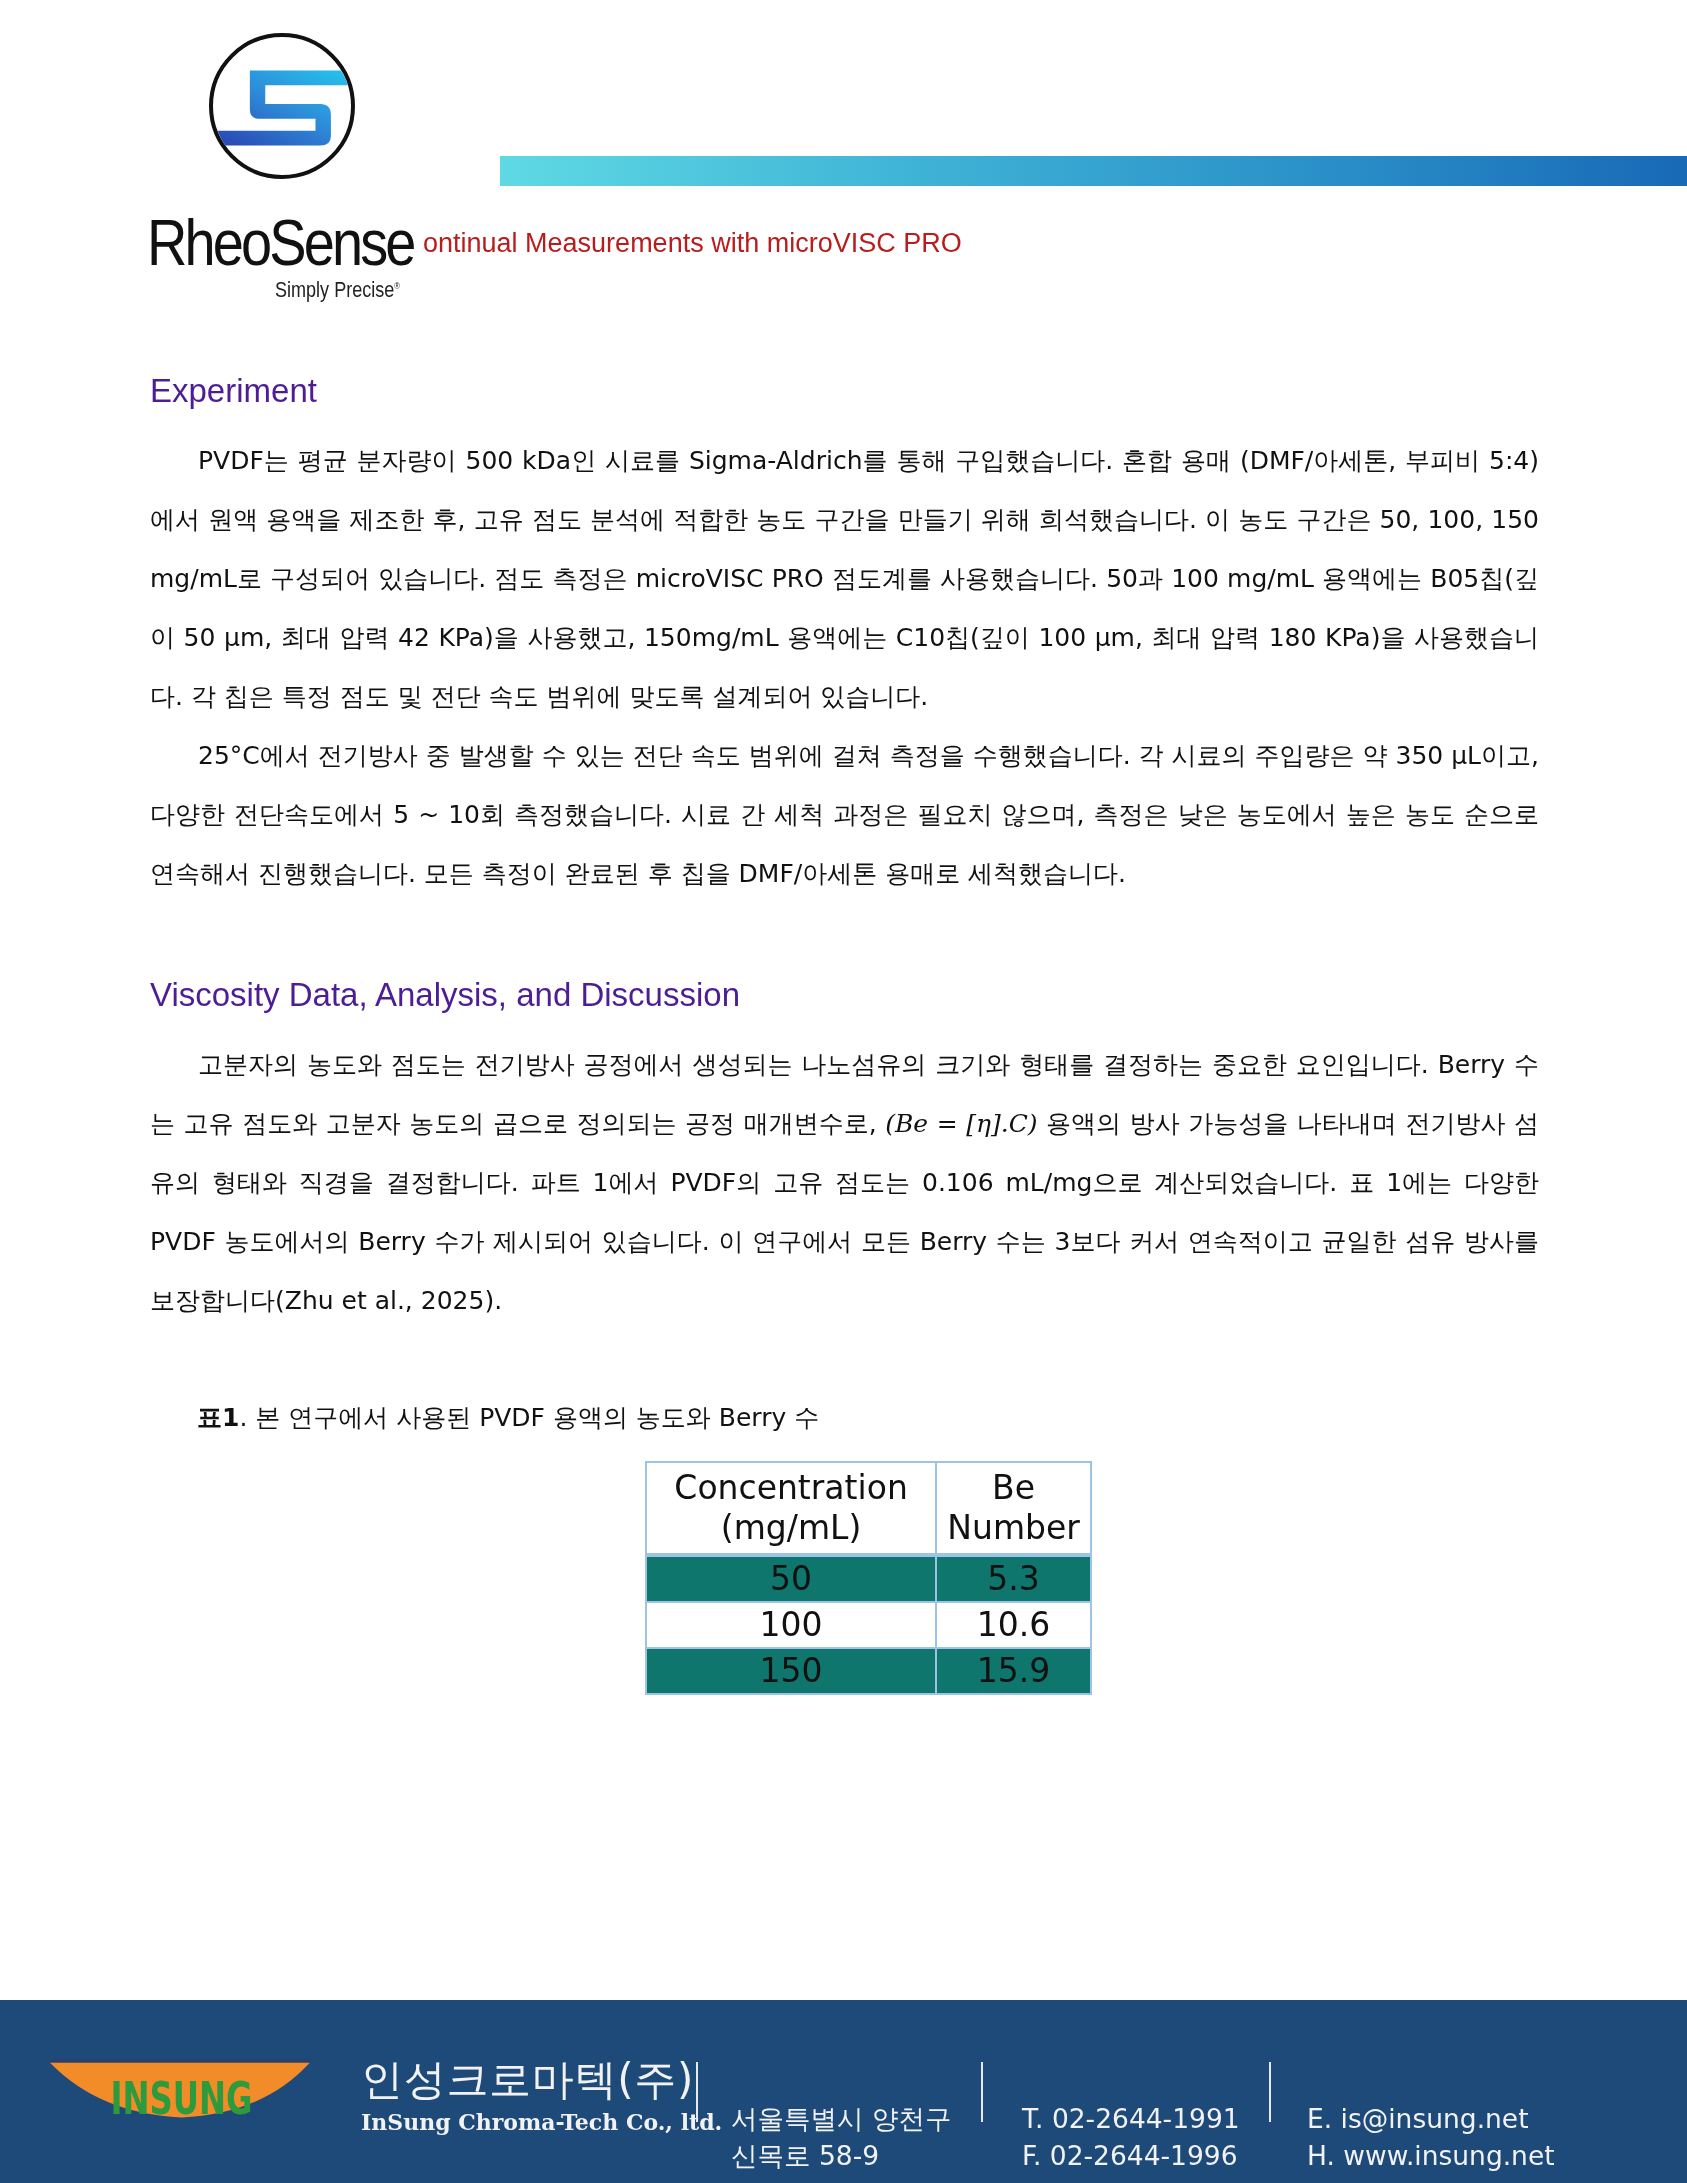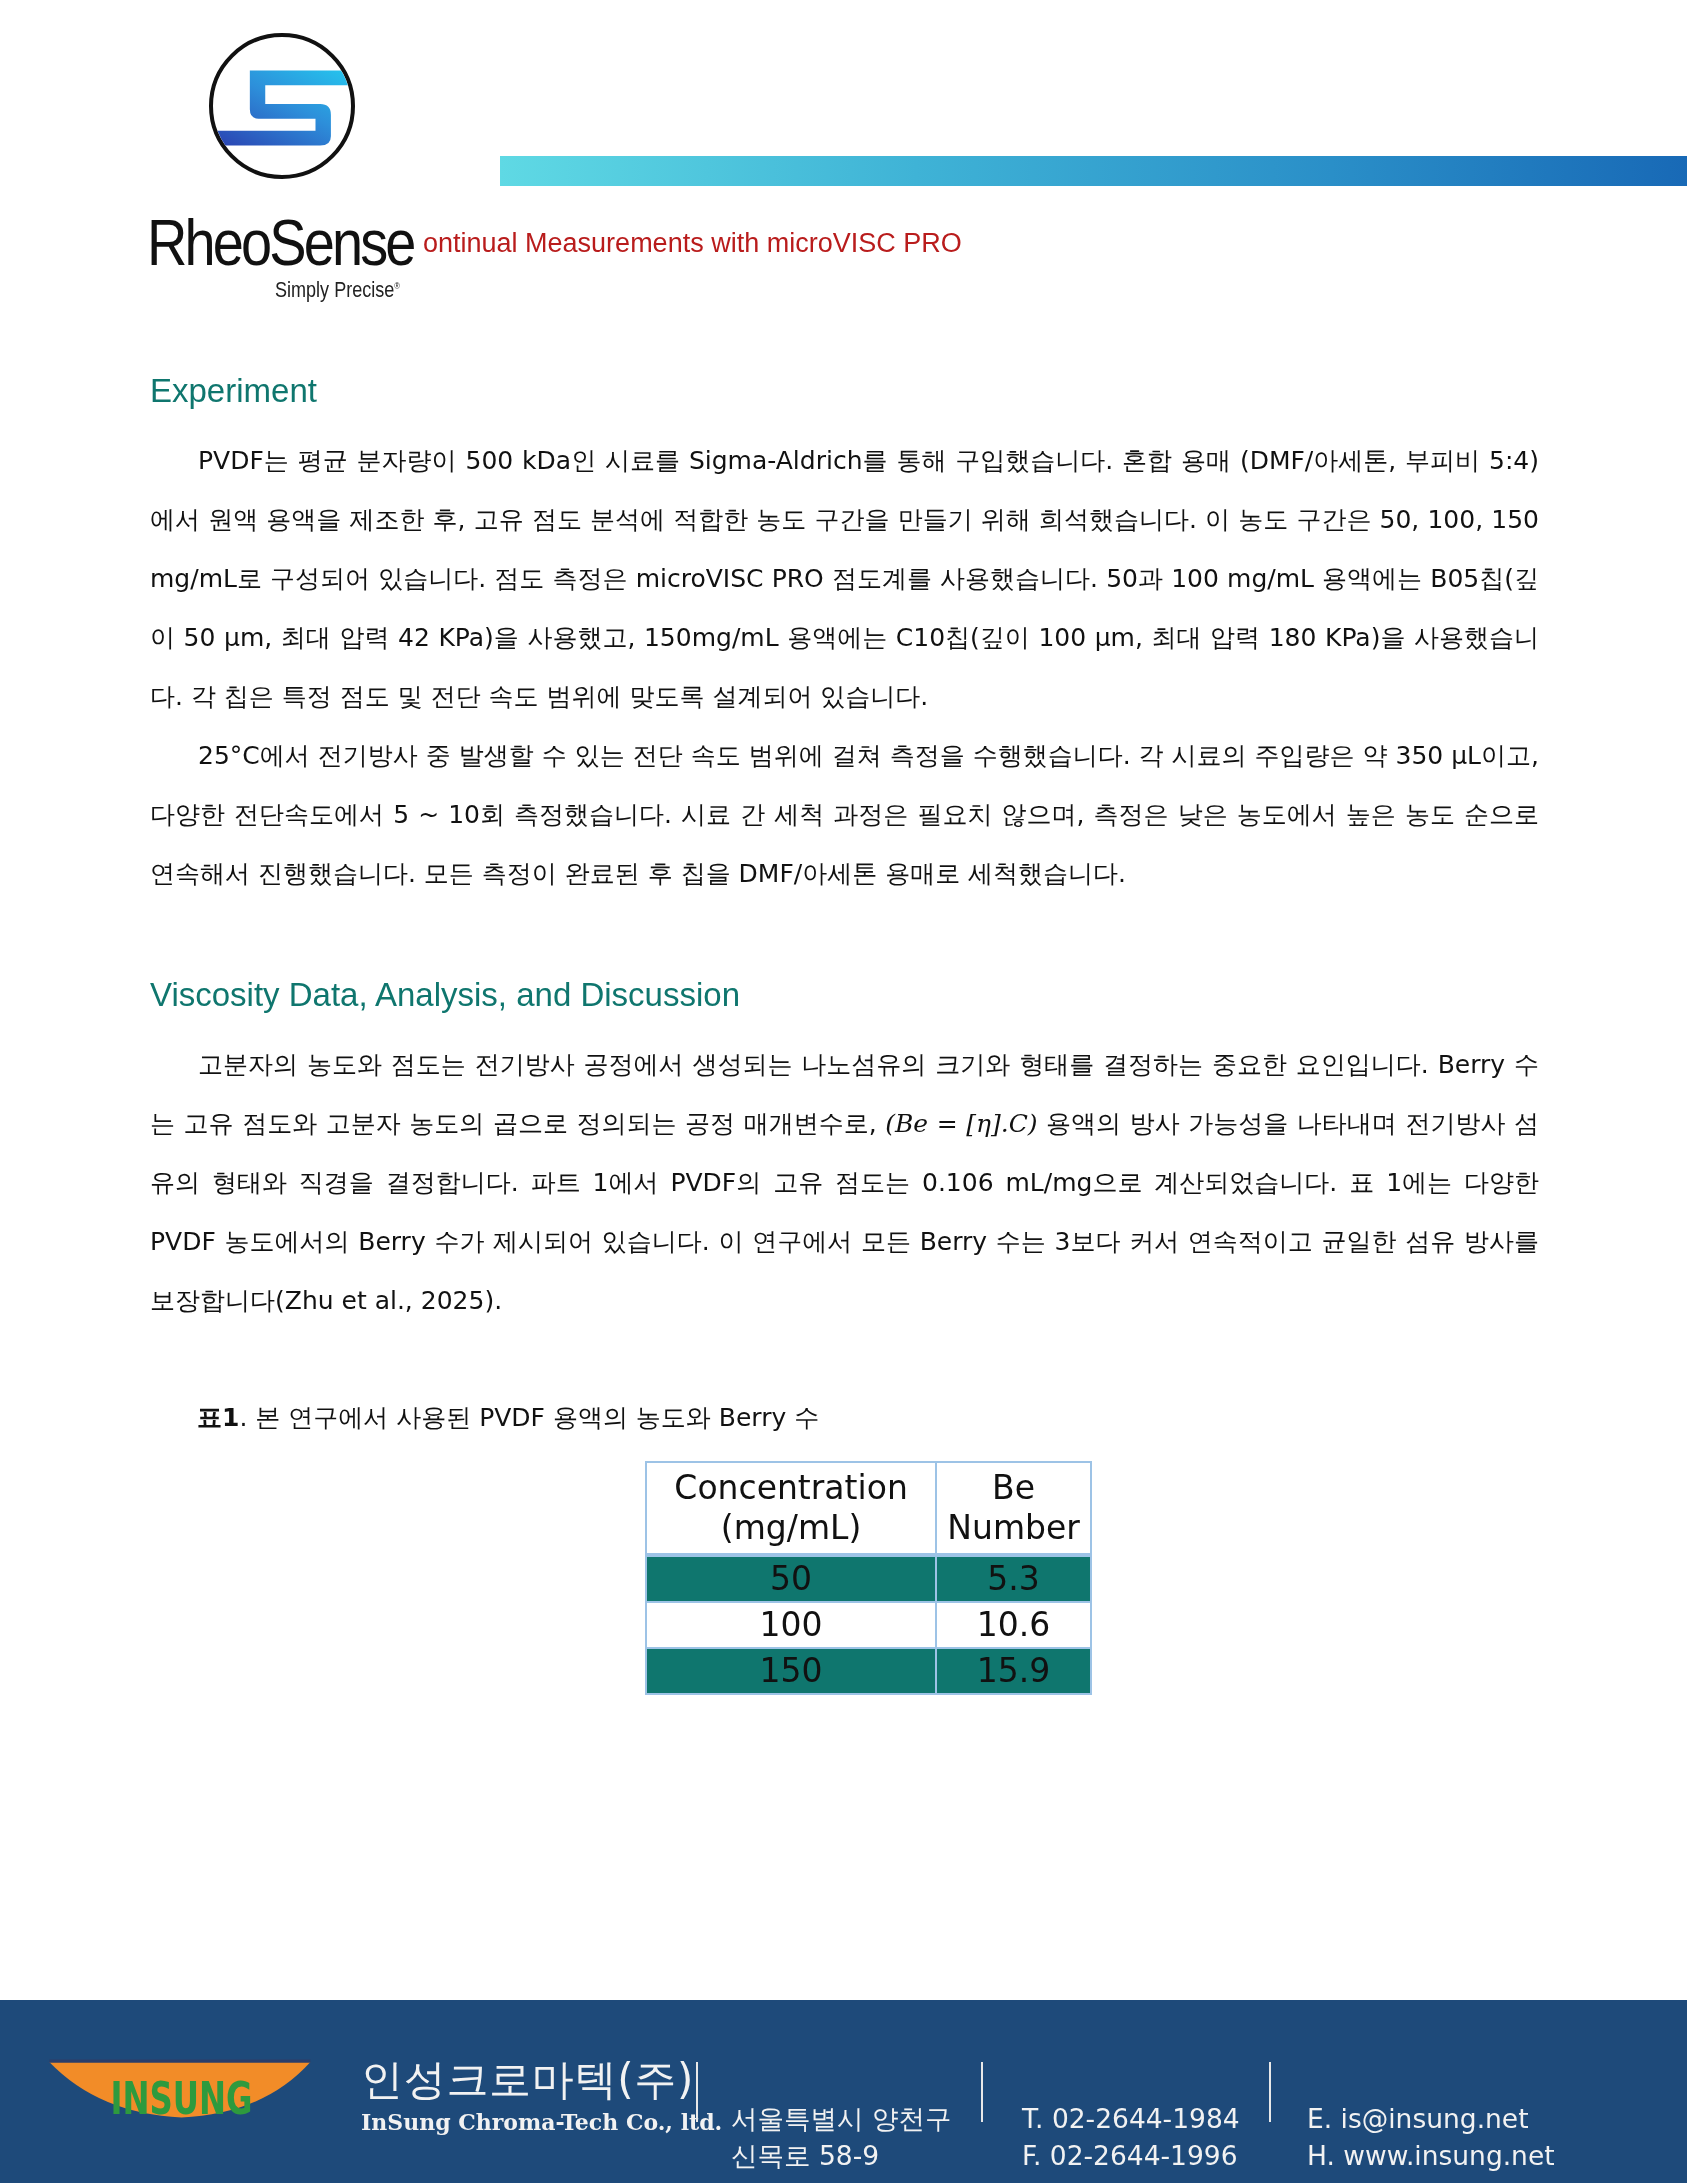--- a/index.html
+++ b/index.html
@@ -9,21 +9,21 @@
   
   .logo-circle { left:209px; top:33px; width:146px; height:146px; border:4.6px solid #111; border-radius:50%; box-sizing:border-box; background:#fff; overflow:hidden; }
   .logo-s { position:absolute; left:0; top:0; width:100%; height:100%; }
   .header-bar { left:500px; top:156px; width:1188px; height:30px; background:linear-gradient(90deg,#5FD9E4 0%,#3FB3D6 35%,#2A8FC8 70%,#1869B6 100%); }
   .brand-name { left:147px; top:210px; font-family:"Liberation Sans", sans-serif; font-size:65px; letter-spacing:-3.3px; color:#111; line-height:1; transform:scaleX(0.86); transform-origin:left top; }
   .brand-tag { left:275px; top:277px; font-family:"Liberation Sans", sans-serif; font-size:22px; color:#222; transform:scaleX(0.82); transform-origin:left top; }
   .brand-tag sup { font-size:9.3px; }
   .doc-title { left:423px; top:228px; font-family:"Liberation Sans", sans-serif; font-size:27px; color:#b91c1c; }
 
   
-  .section-heading { left:150px; font-family:"Liberation Sans", sans-serif; font-size:33px; color:#0f766e; line-height:1; }
+  .section-heading { left:150px; font-family:"Liberation Sans", sans-serif; font-size:33px; color:#4c1d95; line-height:1; }
   .para { left:150px; width:1389px; font-family:"DejaVu Sans", sans-serif; font-size:25px; line-height:59px; text-align:justify; text-align-last:left; color:#111; }
   .para p { margin:0; text-indent:48px; }
   .math { font-family:"DejaVu Serif", serif; font-style:italic; }
 
   .caption { left:197px; top:1401px; font-size:25px; color:#111; font-family:"DejaVu Sans", sans-serif; }
   .caption b { font-weight:bold; }
 
   table.be-table { position:absolute; left:645px; top:1461px; width:447px; border-collapse:collapse; font-family:"DejaVu Sans", sans-serif; font-size:33px; color:#111; }
   table.be-table td, table.be-table th { border:2px solid #9DC3E6; text-align:center; padding:0; font-weight:normal; }
   table.be-table th { height:90px; line-height:40px; background:#fff; border-bottom:4px solid #9DC3E6; }
@@ -102,21 +102,21 @@
 <div class="abs company-en">InSung Chroma-Tech Co., ltd.</div>
 
 <div class="abs sep" style="left:696px; top:2062px; height:60px;"></div>
 <div class="abs foot-text" style="left:731px; top:2056px;">
   <div>서울특별시  양천구</div>
   <div>신목로  58-9</div>
 </div>
 
 <div class="abs sep" style="left:981px; top:2062px; height:60px;"></div>
 <div class="abs foot-text" style="left:1022px; top:2056px;">
-  <div>T.  02-2644-1984</div>
+  <div>T.  02-2644-1991</div>
   <div>F.  02-2644-1996</div>
 </div>
 
 <div class="abs sep" style="left:1269px; top:2062px; height:60px;"></div>
 <div class="abs foot-text" style="left:1307px; top:2056px;">
   <div>E.  is@insung.net</div>
   <div>H.  www.insung.net</div>
 </div>
 
 

